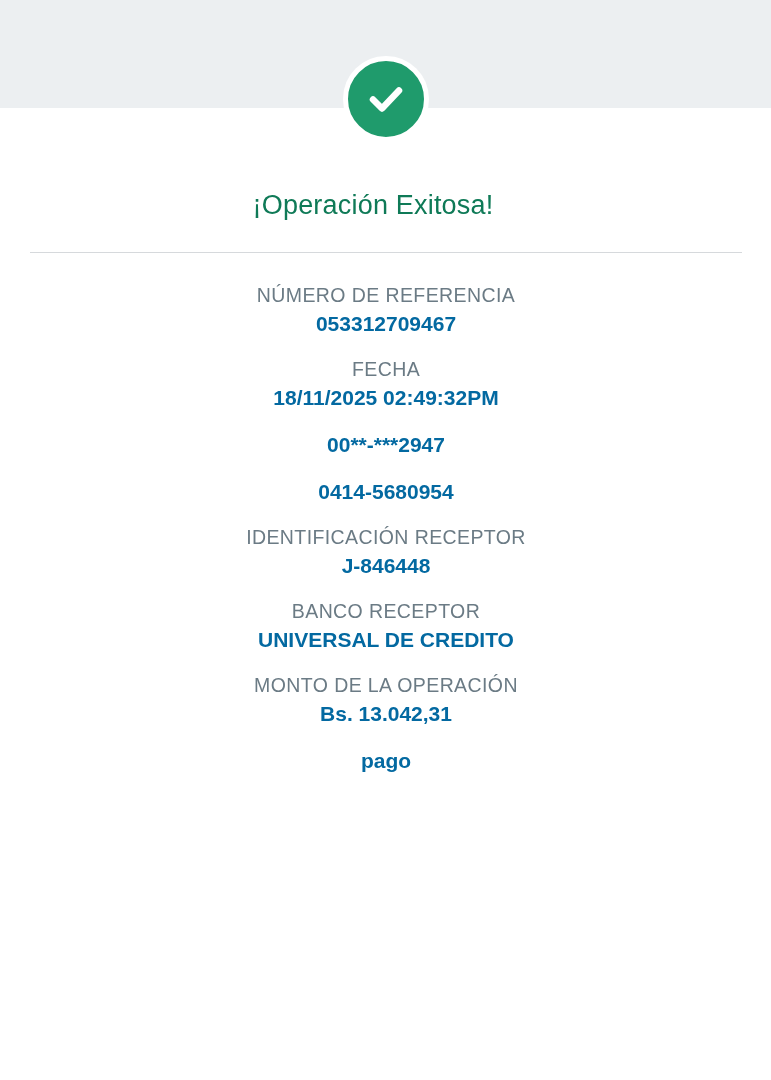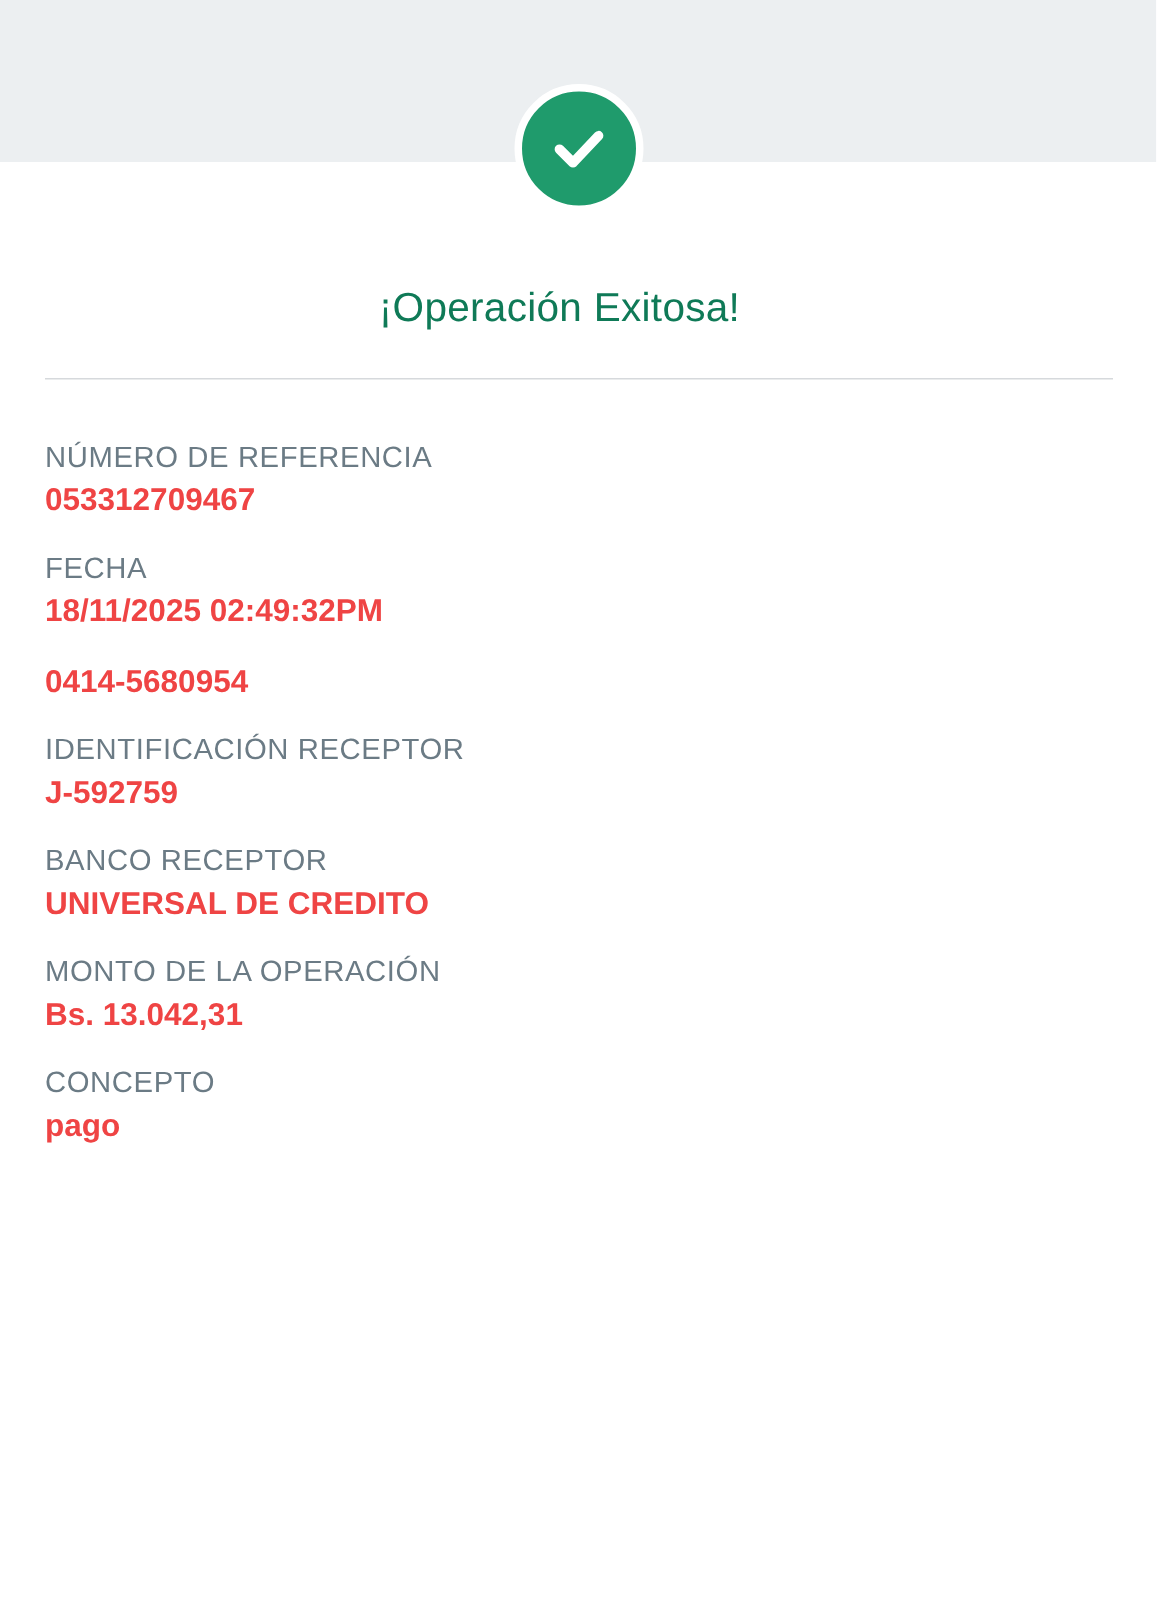--- a/index.html
+++ b/index.html
@@ -56,35 +56,36 @@
   .divider {
     position: absolute;
     top: 252px;
     left: 30px;
     width: 712px;
     height: 1px;
     background: #d6d9dc;
   }
   .fields {
     position: absolute;
-    top: 292px;
+    top: 282px;
     left: 30px;
     width: 712px;
+    text-align: center;
   }
   .field { margin-bottom: 17px; }
   .field-label {
     font-size: 19.5px;
     color: #6b7b85;
     letter-spacing: 0.4px;
     line-height: 26px;
     text-transform: uppercase;
   }
   .field-value {
     font-size: 21px;
-    color: #ef4444;
+    color: #0369a1;
     font-weight: bold;
     line-height: 30px;
     margin-top: 1px;
   }
 </style>
 </head>
 <body>
 
 <div class="screen">
 
@@ -108,41 +109,41 @@
       <div class="field-label">NÚMERO DE REFERENCIA</div>
       <div class="field-value">053312709467</div>
     </div>
 
     <div class="field">
       <div class="field-label">FECHA</div>
       <div class="field-value">18/11/2025 02:49:32PM</div>
     </div>
 
     <div class="field">
+      <div class="field-value">00**-***2947</div>
     </div>
 
     <div class="field">
       <div class="field-value">0414-5680954</div>
     </div>
 
     <div class="field">
       <div class="field-label">IDENTIFICACIÓN RECEPTOR</div>
-      <div class="field-value">J-592759</div>
+      <div class="field-value">J-846448</div>
     </div>
 
 
     <div class="field">
       <div class="field-label">BANCO RECEPTOR</div>
       <div class="field-value">UNIVERSAL DE CREDITO</div>
     </div>
 
     <div class="field">
       <div class="field-label">MONTO DE LA OPERACIÓN</div>
       <div class="field-value">Bs. 13.042,31</div>
     </div>
 
     <div class="field">
-      <div class="field-label">CONCEPTO</div>
       <div class="field-value">pago</div>
     </div>
 
   </div>
 </div>
 
 </body></html>

